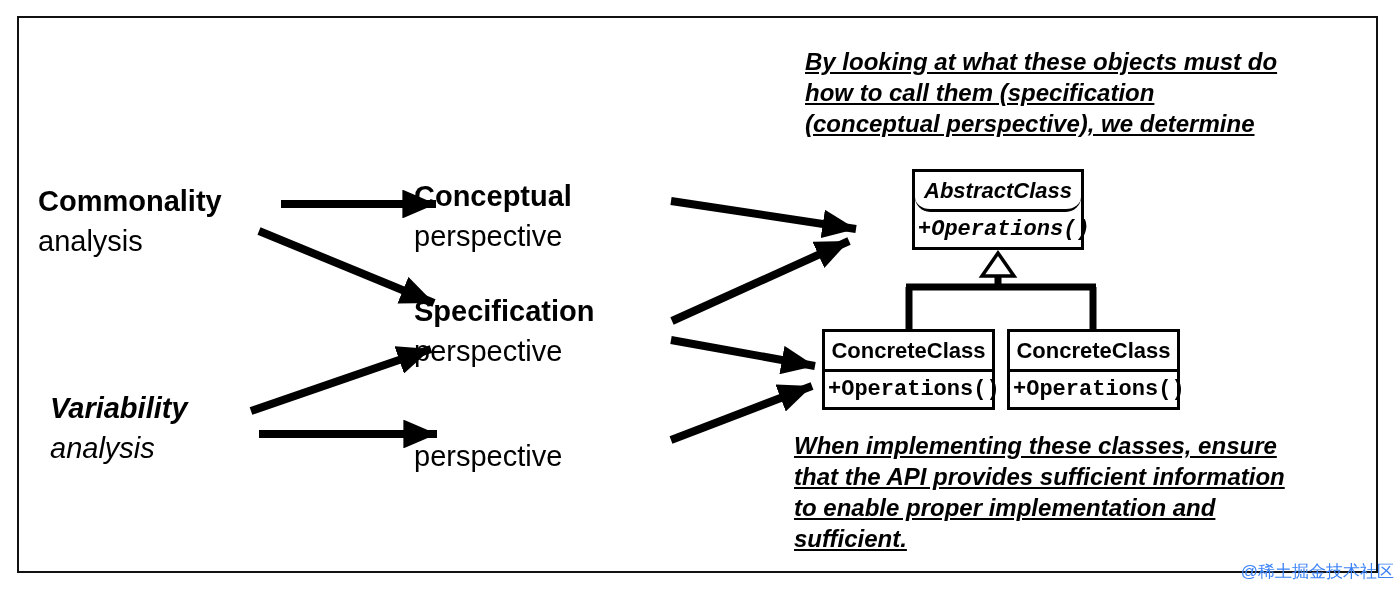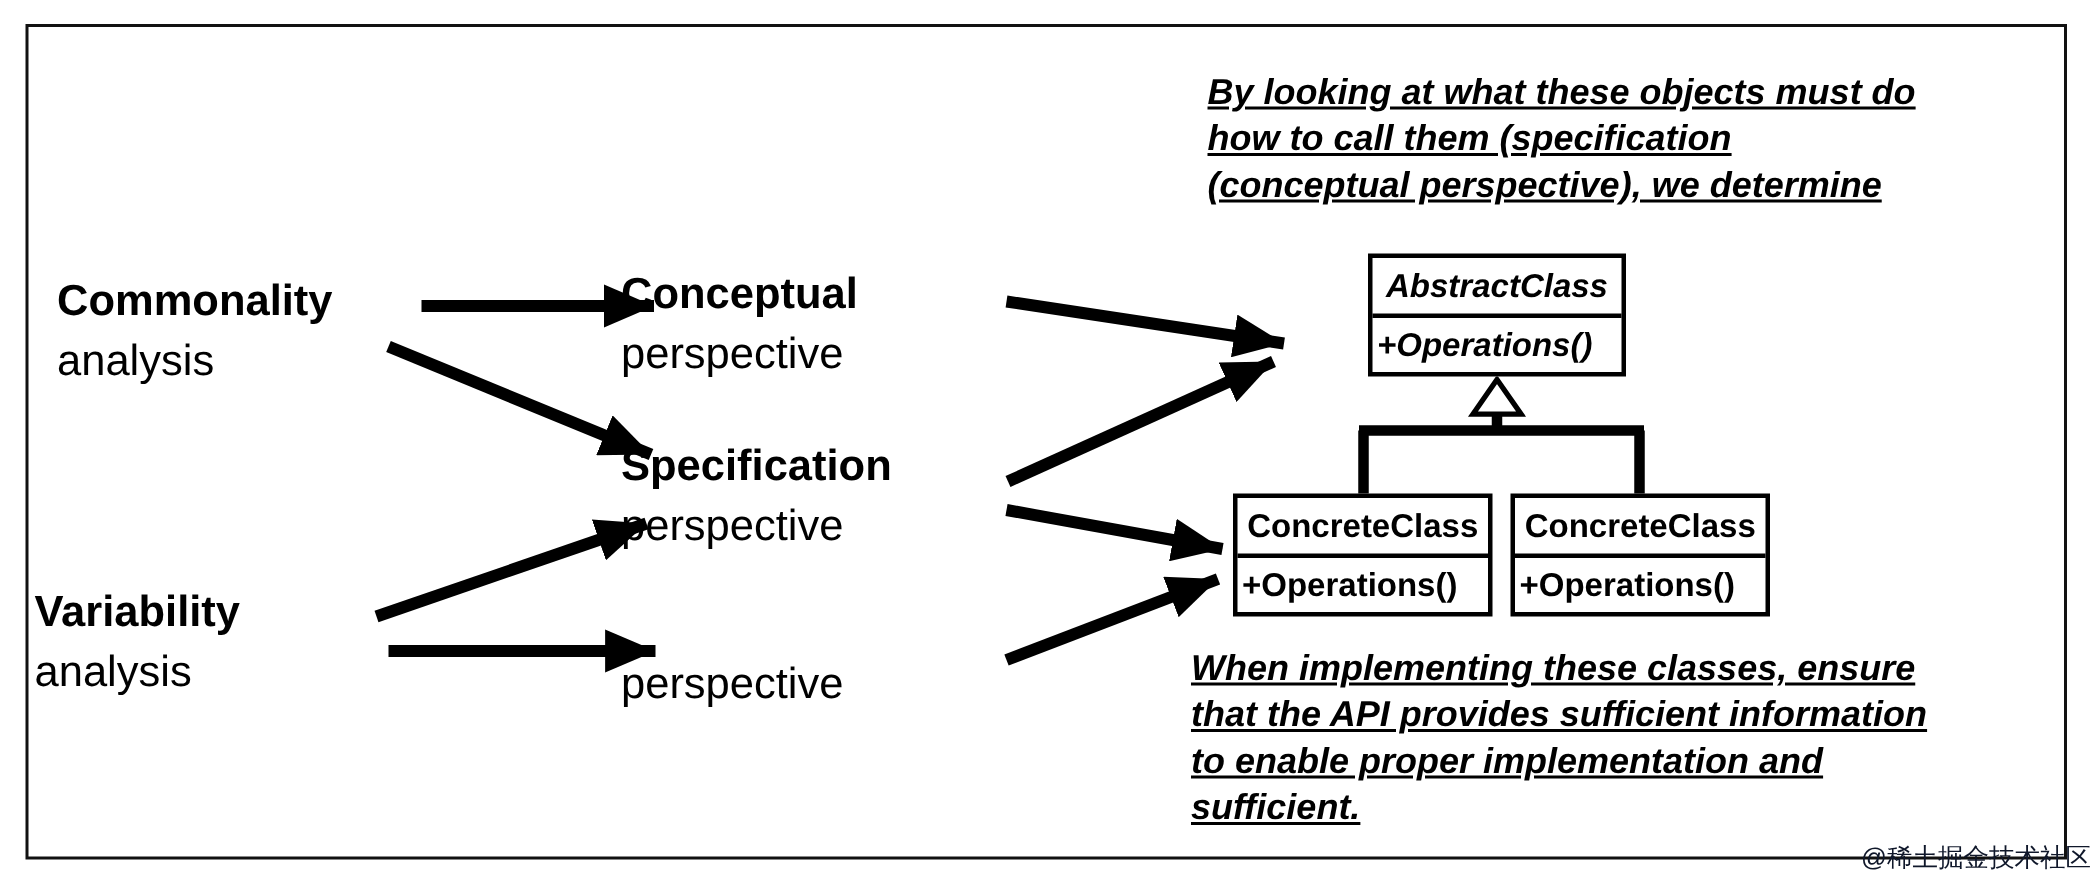--- a/index.html
+++ b/index.html
@@ -32,21 +32,21 @@
   
   .pair {
     position: absolute;
     line-height: 40px;
     font-size: 29px;
     white-space: nowrap;
   }
   .pair .t1 { font-weight: bold; }
   .pair .t2 { font-weight: normal; }
   .pos-commonality    { left: 38px;  top: 181px; width: 240px; }
-  .pos-variability    { left: 23px;  top: 388px; width: 240px; }
+  .pos-variability    { left: 50px;  top: 388px; width: 240px; font-style: italic; }
   .pos-conceptual     { left: 414px; top: 176px; width: 264px; }
   .pos-specification  { left: 414px; top: 291px; width: 264px; }
   .pos-implementation { left: 414px; top: 396px; width: 264px; }
   
   .uml-box {
     position: absolute;
     border: 3px solid #000000;
     background: #ffffff;
     box-sizing: border-box;
   }
@@ -59,23 +59,24 @@
     padding: 6px 2px 5px 2px;
     white-space: nowrap;
   }
   .uml-box .ops {
     display: block;
     text-align: left;
     font-weight: bold;
     font-size: 22px;
     padding: 5px 2px 5px 3px;
     white-space: nowrap;
+    font-family: Liberation Mono, monospace;
   }
   .uml-box.italic .name,
-  .uml-box.italic .ops { font-style: italic; }
+  .uml-box.italic .ops { font-style: italic; border-radius: 15px; }
   .pos-abstract       { left: 912px;  top: 169px; width: 172px; }
   .pos-concrete-left  { left: 822px;  top: 329px; width: 173px; }
   .pos-concrete-right { left: 1007px; top: 329px; width: 173px; }
   
   .annotation {
     position: absolute;
     font-weight: bold;
     font-style: italic;
     font-size: 24px;
     line-height: 31px;
@@ -83,21 +84,21 @@
     text-decoration: underline;
   }
   .pos-annotation-top    { left: 805px; top: 46px; }
   .pos-annotation-bottom { left: 794px; top: 430px; }
   
   .watermark {
     position: absolute;
     right: 3px;
     top: 560px;
     font-size: 17px;
-    color: #0f172a;
+    color: #3b82f6;
     white-space: nowrap;
   }
 </style>
 </head>
 <body>
 
 <div class="canvas">
 
   <div class="frame"></div>
 

